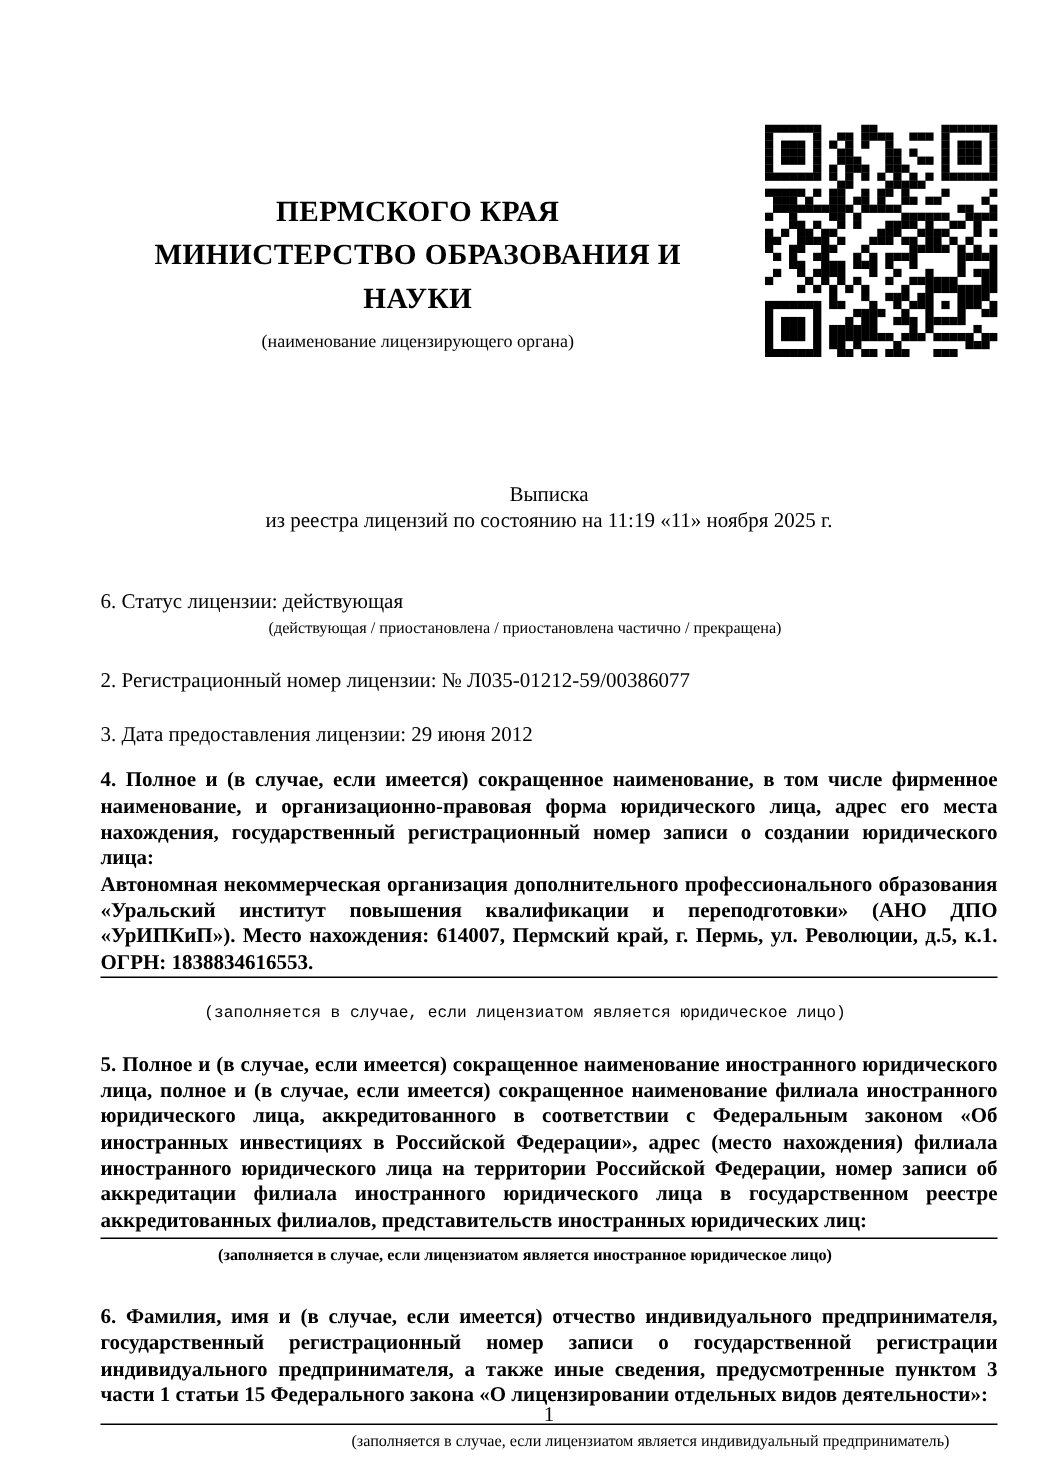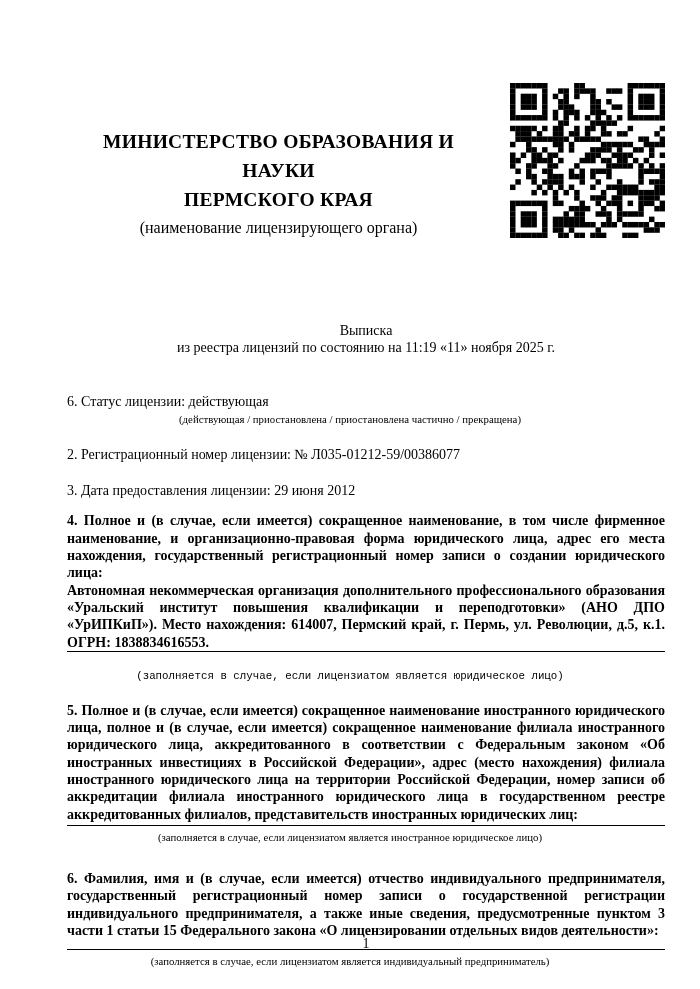--- a/index.html
+++ b/index.html
@@ -31,21 +31,21 @@
     text-align: center;
     padding-top: 44px;
   }
   .ministry-name {
     font-weight: bold;
     font-size: 19.5px;
     line-height: 29px;
     letter-spacing: 0.3px;
   }
   .org-caption {
-    font-size: 16px;
+    font-size: 12px;
     line-height: 13px;
     margin-top: 7px;
   }
   .qr-box {
     margin-left: auto;
     width: 155px;
     height: 155px;
   }
   
   .doc-title {
@@ -69,44 +69,44 @@
   }
   .mt-status   { margin-top: 36px; }
   .mt-caption1 { margin-top: 3px;  }
   .mt-regnum   { margin-top: 20px; }
   .mt-date     { margin-top: 19px; }
   .mt-sec4     { margin-top: 13px; }
   .mt-rule4    { margin-top: 0px;  }
   .mt-cap4     { margin-top: 18px; font-family: Liberation Mono, monospace;  }
   .mt-sec5     { margin-top: 19px; }
   .mt-rule5    { margin-top: 2px;  }
-  .mt-cap5     { margin-top: 5px;  }
+  .mt-cap5     { margin-top: 5px; font-weight: bold;  }
   .mt-sec6     { margin-top: 26px; }
   .mt-rule6    { margin-top: 10px; }
-  .mt-cap6     { margin-top: 5px;  }
+  .mt-cap6     { margin-top: 5px; text-align: right;  }
   .mt-sec7     { margin-top: 20px; }
   .page-number {
     position: absolute;
     bottom: 37px;
     left: 67px;
     right: 35px;
     text-align: center;
   }
 </style>
 </head>
 <body>
 
 <div class="page">
   <div class="content">
 
     <div class="header-row">
       <div class="header-left">
         <div class="ministry-name">
+          <div>ПЕРМСКОГО КРАЯ</div>
           <div>МИНИСТЕРСТВО ОБРАЗОВАНИЯ И НАУКИ</div>
-          <div>ПЕРМСКОГО КРАЯ</div>
         </div>
         <div class="org-caption">(наименование лицензирующего органа)</div>
       </div>
       <div class="qr-box" id="qr"><svg xmlns="http://www.w3.org/2000/svg" width="155" height="155" viewBox="0 0 155 155">
             <rect width="155" height="155" fill="#ffffff"></rect>
             <rect x="0.00" y="0.00" width="5.49" height="5.49" fill="#000"></rect>
             <rect x="5.34" y="0.00" width="5.49" height="5.49" fill="#000"></rect>
             <rect x="10.69" y="0.00" width="5.49" height="5.49" fill="#000"></rect>
             <rect x="16.03" y="0.00" width="5.49" height="5.49" fill="#000"></rect>
             <rect x="21.38" y="0.00" width="5.49" height="5.49" fill="#000"></rect>

